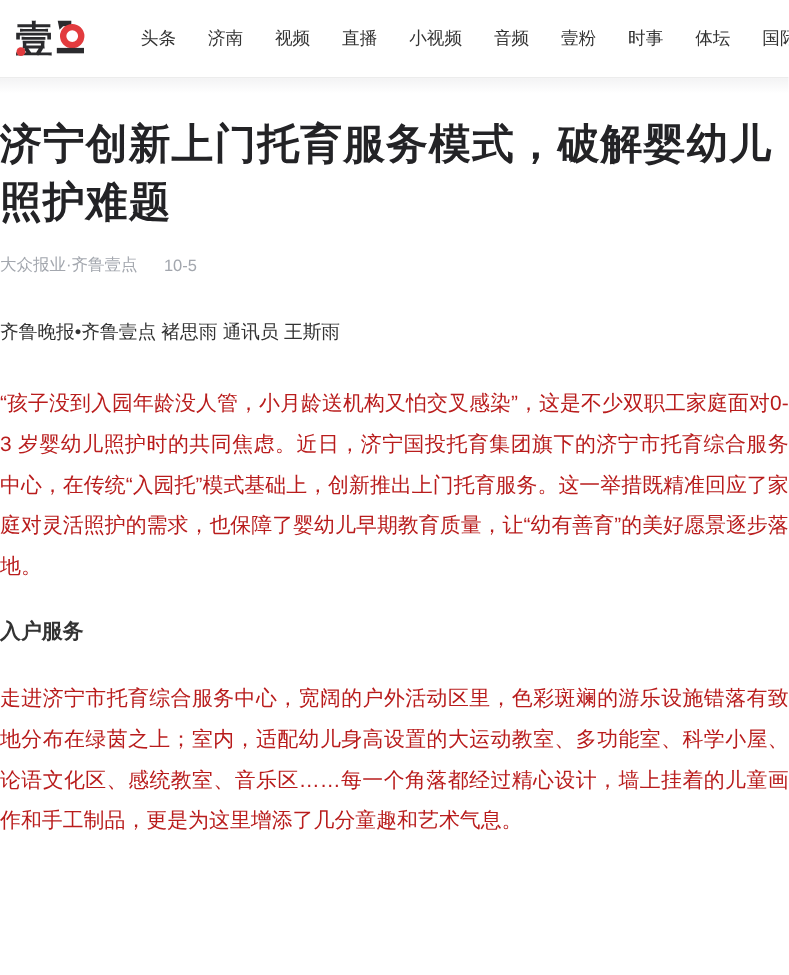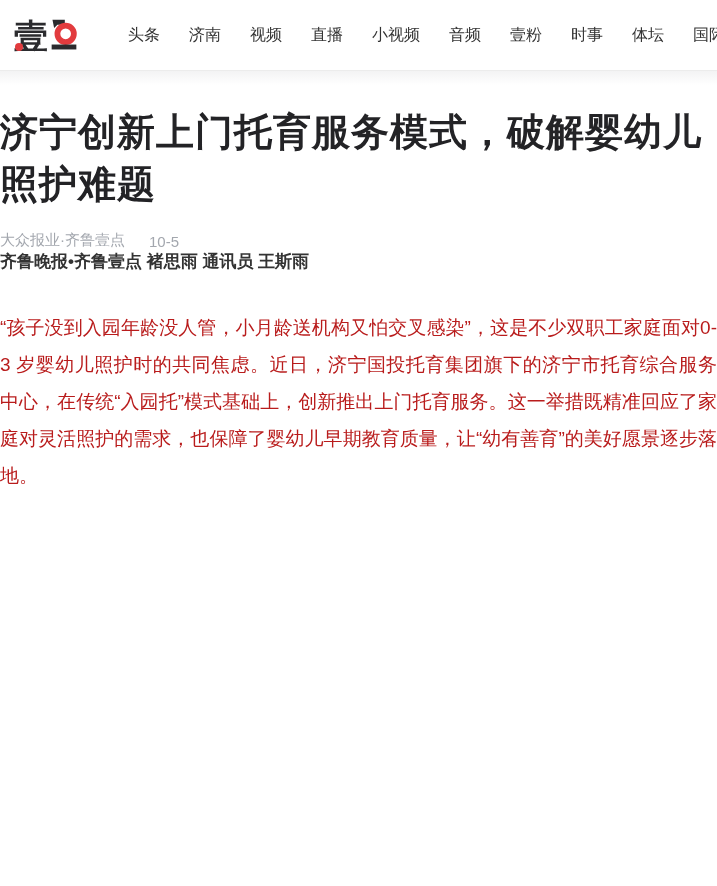--- a/index.html
+++ b/index.html
@@ -74,22 +74,23 @@
   }
   .article-meta {
     display: flex;
     align-items: flex-end;
     gap: 24px;
     margin-top: 21px;
     font-size: 15px;
     color: #a3a7ae;
   }
   .article-byline {
+    margin-top: 40px;
     font-size: 17px;
-    font-weight: 700;
+    font-weight: 400;
     color: #333333;
   }
   .article-body { margin-top: 36px; }
   .article-body p {
     margin: 0 0 29px 0;
     font-size: 19px;
     line-height: 37px;
     color: #b91c1c;
     text-align: justify;
   }
@@ -137,15 +138,17 @@
 
   <div class="article-meta">
     <span>大众报业·齐鲁壹点</span>
     <span>10-5</span>
   </div>
 
   <div class="article-byline">齐鲁晚报•齐鲁壹点 褚思雨 通讯员 王斯雨</div>
 
   <div class="article-body">
     <p>“孩子没到入园年龄没人管，小月龄送机构又怕交叉感染”，这是不少双职工家庭面对0-3 岁婴幼儿照护时的共同焦虑。近日，济宁国投托育集团旗下的济宁市托育综合服务中心，在传统“入园托”模式基础上，创新推出上门托育服务。这一举措既精准回应了家庭对灵活照护的需求，也保障了婴幼儿早期教育质量，让“幼有善育”的美好愿景逐步落地。</p>
+    <h2>入户服务</h2>
+    <p class="gap-after">走进济宁市托育综合服务中心，宽阔的户外活动区里，色彩斑斓的游乐设施错落有致地分布在绿茵之上；室内，适配幼儿身高设置的大运动教室、多功能室、科学小屋、论语文化区、感统教室、音乐区……每一个角落都经过精心设计，墙上挂着的儿童画作和手工制品，更是为这里增添了几分童趣和艺术气息。</p>
 
   </div>
 </main>
 
 </body></html>

